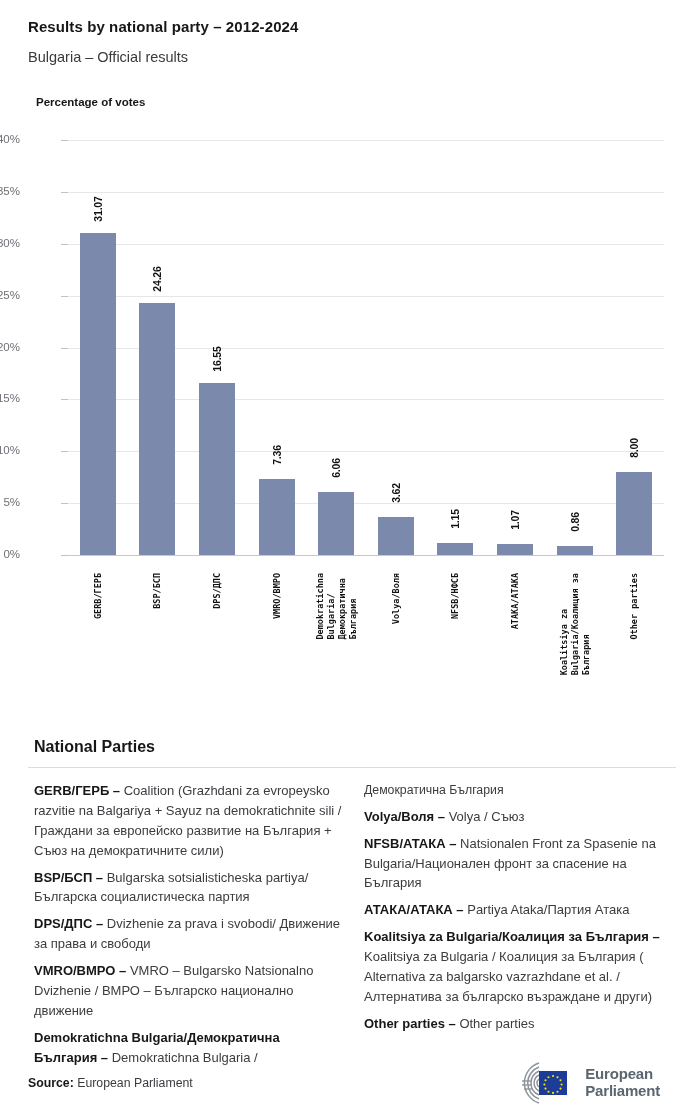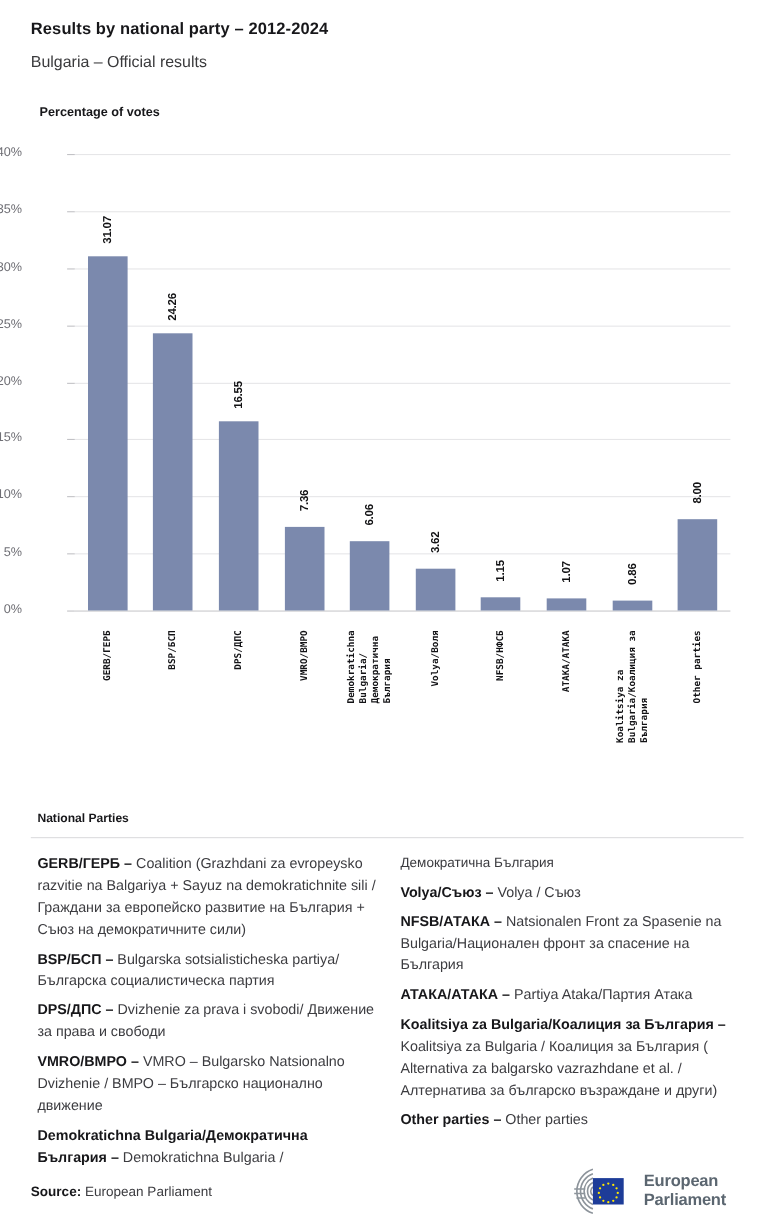--- a/index.html
+++ b/index.html
@@ -129,21 +129,21 @@
   }
 
   
   #legend {
     position: absolute;
     left: 28px;
     top: 738px;
     width: 648px;
   }
   #legend-heading {
-    font-size: 11px;
+    font-size: 16px;
     font-weight: bold;
     color: #17171a;
     margin: 0 0 11px 6px;
   }
   #legend-rule {
     height: 1px;
     background: #dcdcde;
     width: 100%;
     margin-bottom: 13px;
   }
@@ -332,21 +332,21 @@
   <div id="legend-cols">
     <div class="legend-col" id="legend-col-left">
         <div class="legend-entry"><b>GERB/ГЕРБ – </b><span>Coalition (Grazhdani za evropeysko razvitie na Balgariya + Sayuz na demokratichnite sili / Граждани за европейско развитие на България + Съюз на демократичните сили)</span></div>
         <div class="legend-entry"><b>BSP/БСП – </b><span>Bulgarska sotsialisticheska partiya/ Българска социалистическа партия</span></div>
         <div class="legend-entry"><b>DPS/ДПС – </b><span>Dvizhenie za prava i svobodi/ Движение за права и свободи</span></div>
         <div class="legend-entry"><b>VMRO/ВМРО – </b><span>VMRO – Bulgarsko Natsionalno Dvizhenie / ВМРО – Българско национално движение</span></div>
         <div class="legend-entry"><b>Demokratichna Bulgaria/Демократична България – </b><span>Demokratichna Bulgaria /</span></div>
       </div>
     <div class="legend-col" id="legend-col-right">
         <div class="legend-cont"><span>Демократична България</span></div>
-        <div class="legend-entry"><b>Volya/Съюз – </b><span>Volya / Съюз</span></div>
+        <div class="legend-entry"><b>Volya/Воля – </b><span>Volya / Съюз</span></div>
         <div class="legend-entry"><b>NFSB/АТАКА – </b><span>Natsionalen Front za Spasenie na Bulgaria/Национален фронт за спасение на България</span></div>
         <div class="legend-entry"><b>АТАКА/АТАКА – </b><span>Partiya Ataka/Партия Атака</span></div>
         <div class="legend-entry"><b>Koalitsiya za Bulgaria/Коалиция за България – </b><span>Koalitsiya za Bulgaria / Коалиция за България ( Alternativa za balgarsko vazrazhdane et al. / Алтернатива за българско възраждане и други)</span></div>
         <div class="legend-entry"><b>Other parties – </b><span>Other parties</span></div>
       </div>
   </div>
 </div>
 
 <div id="footer">
   <div id="source">

